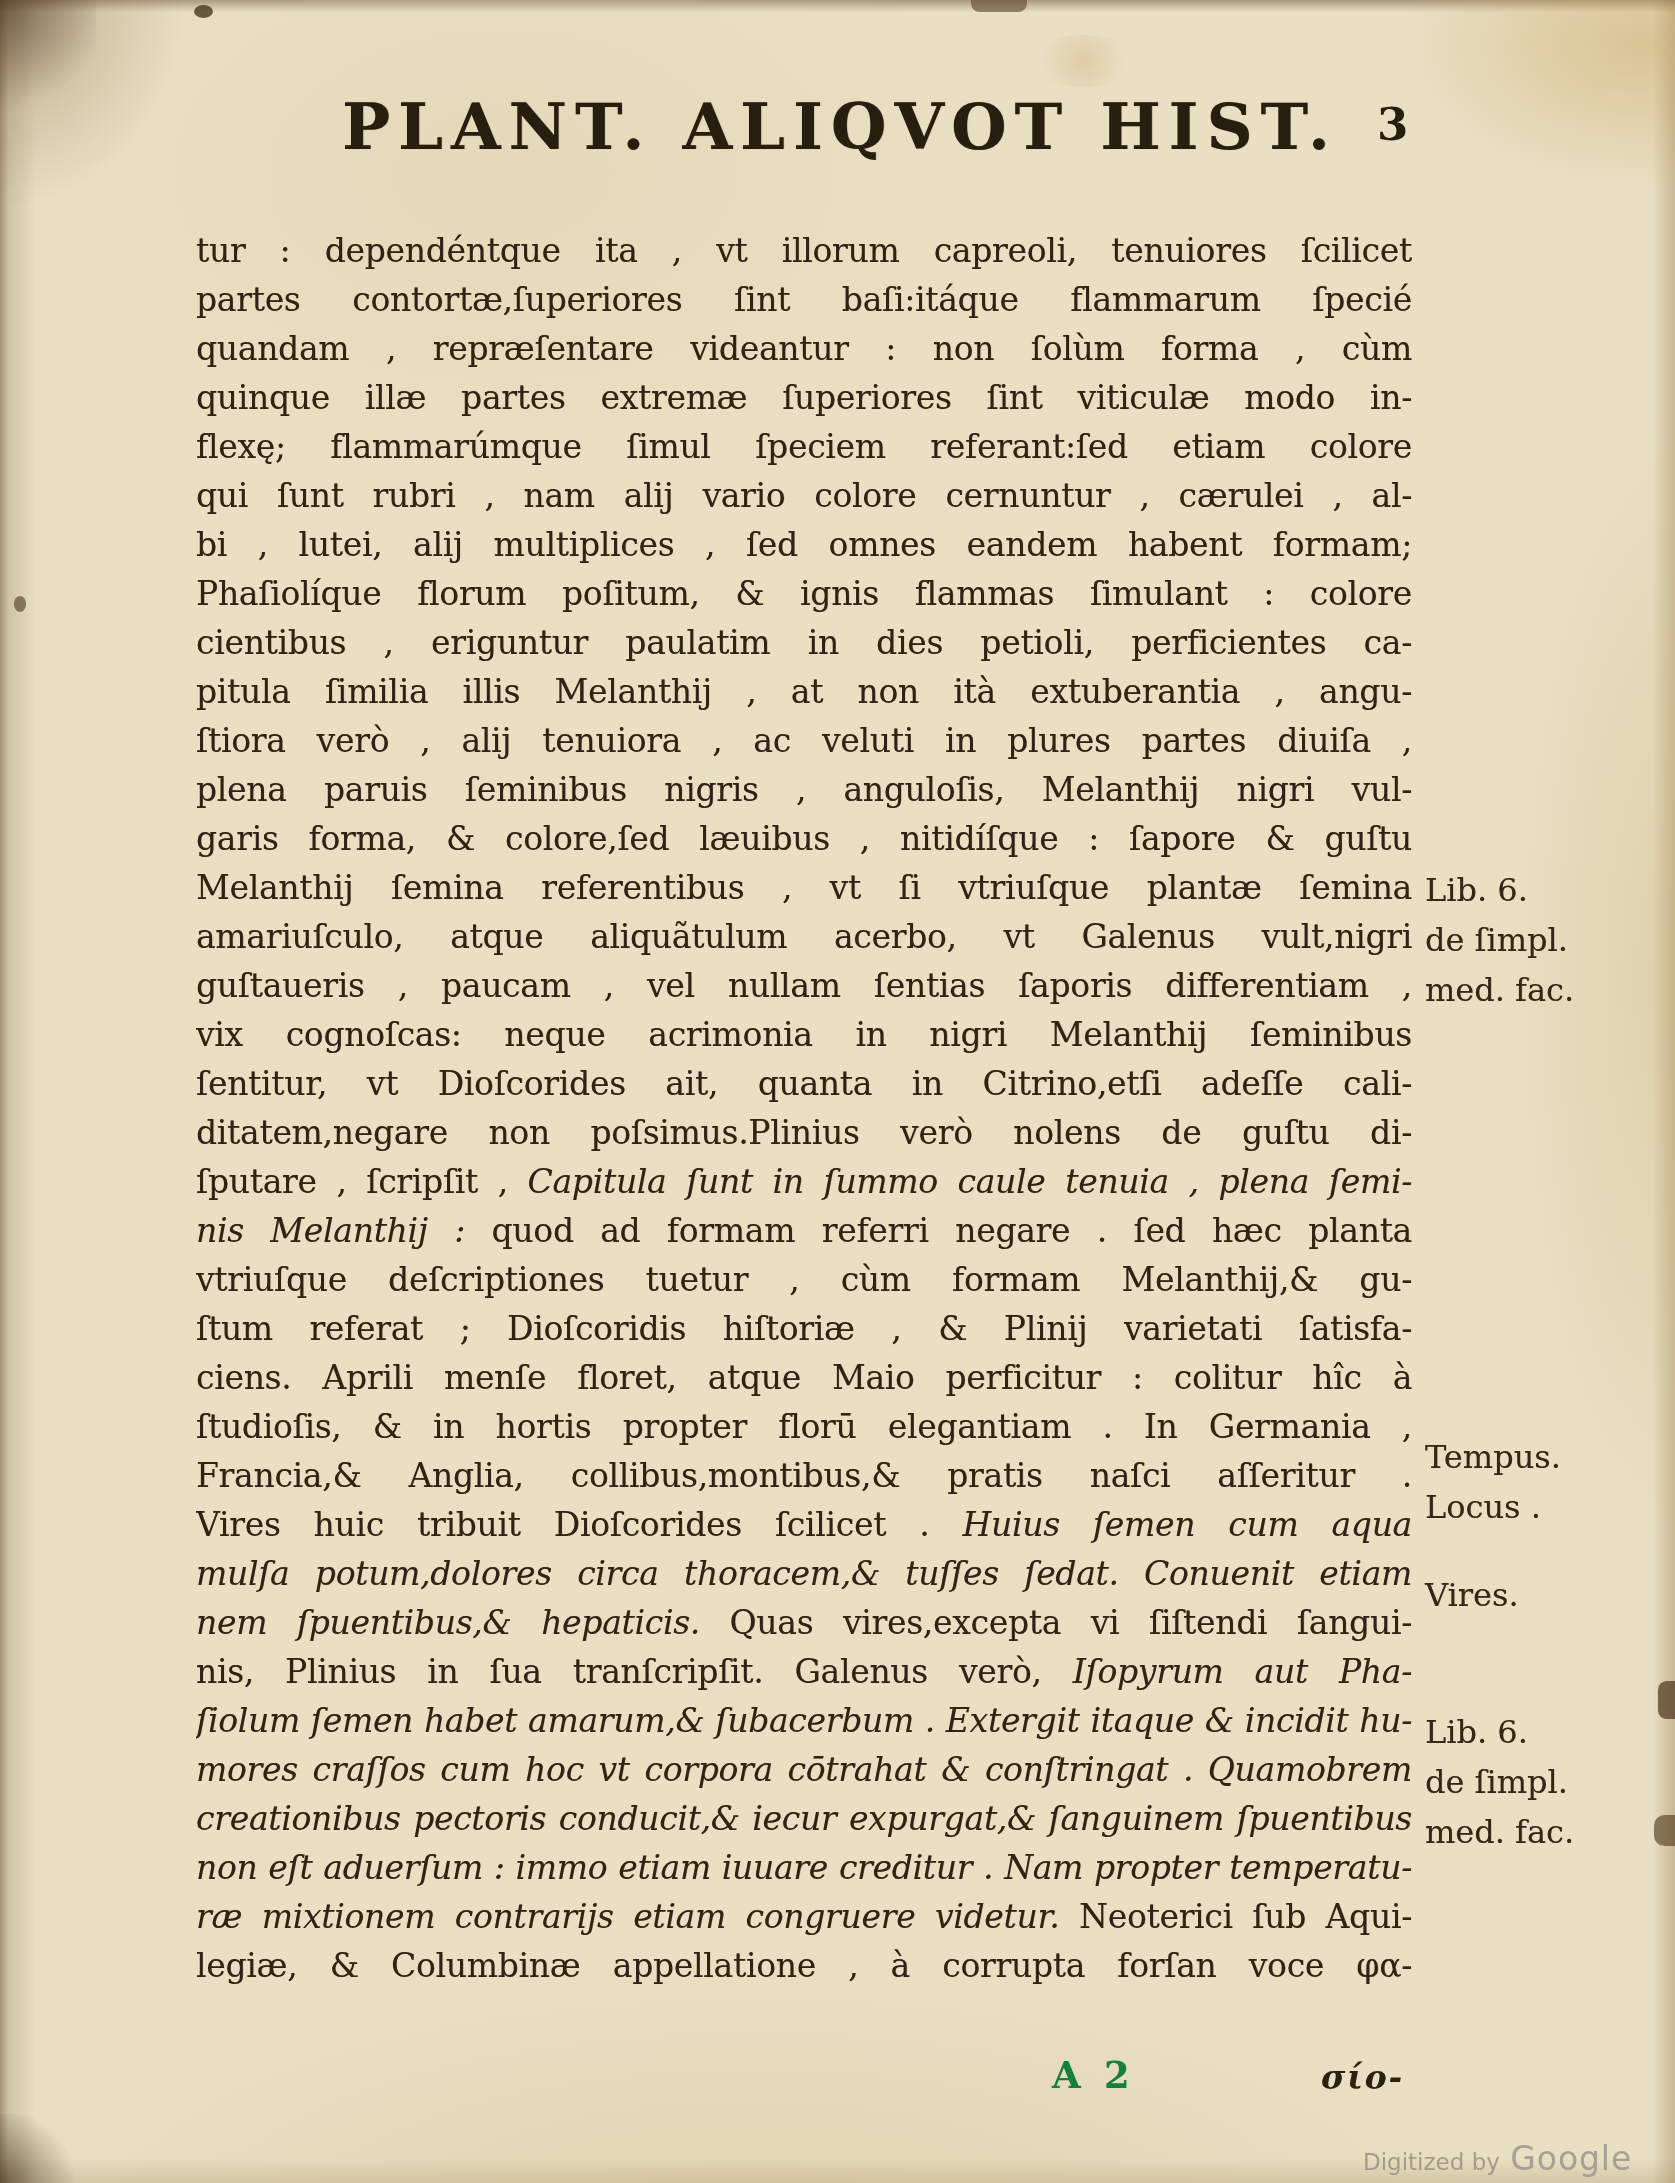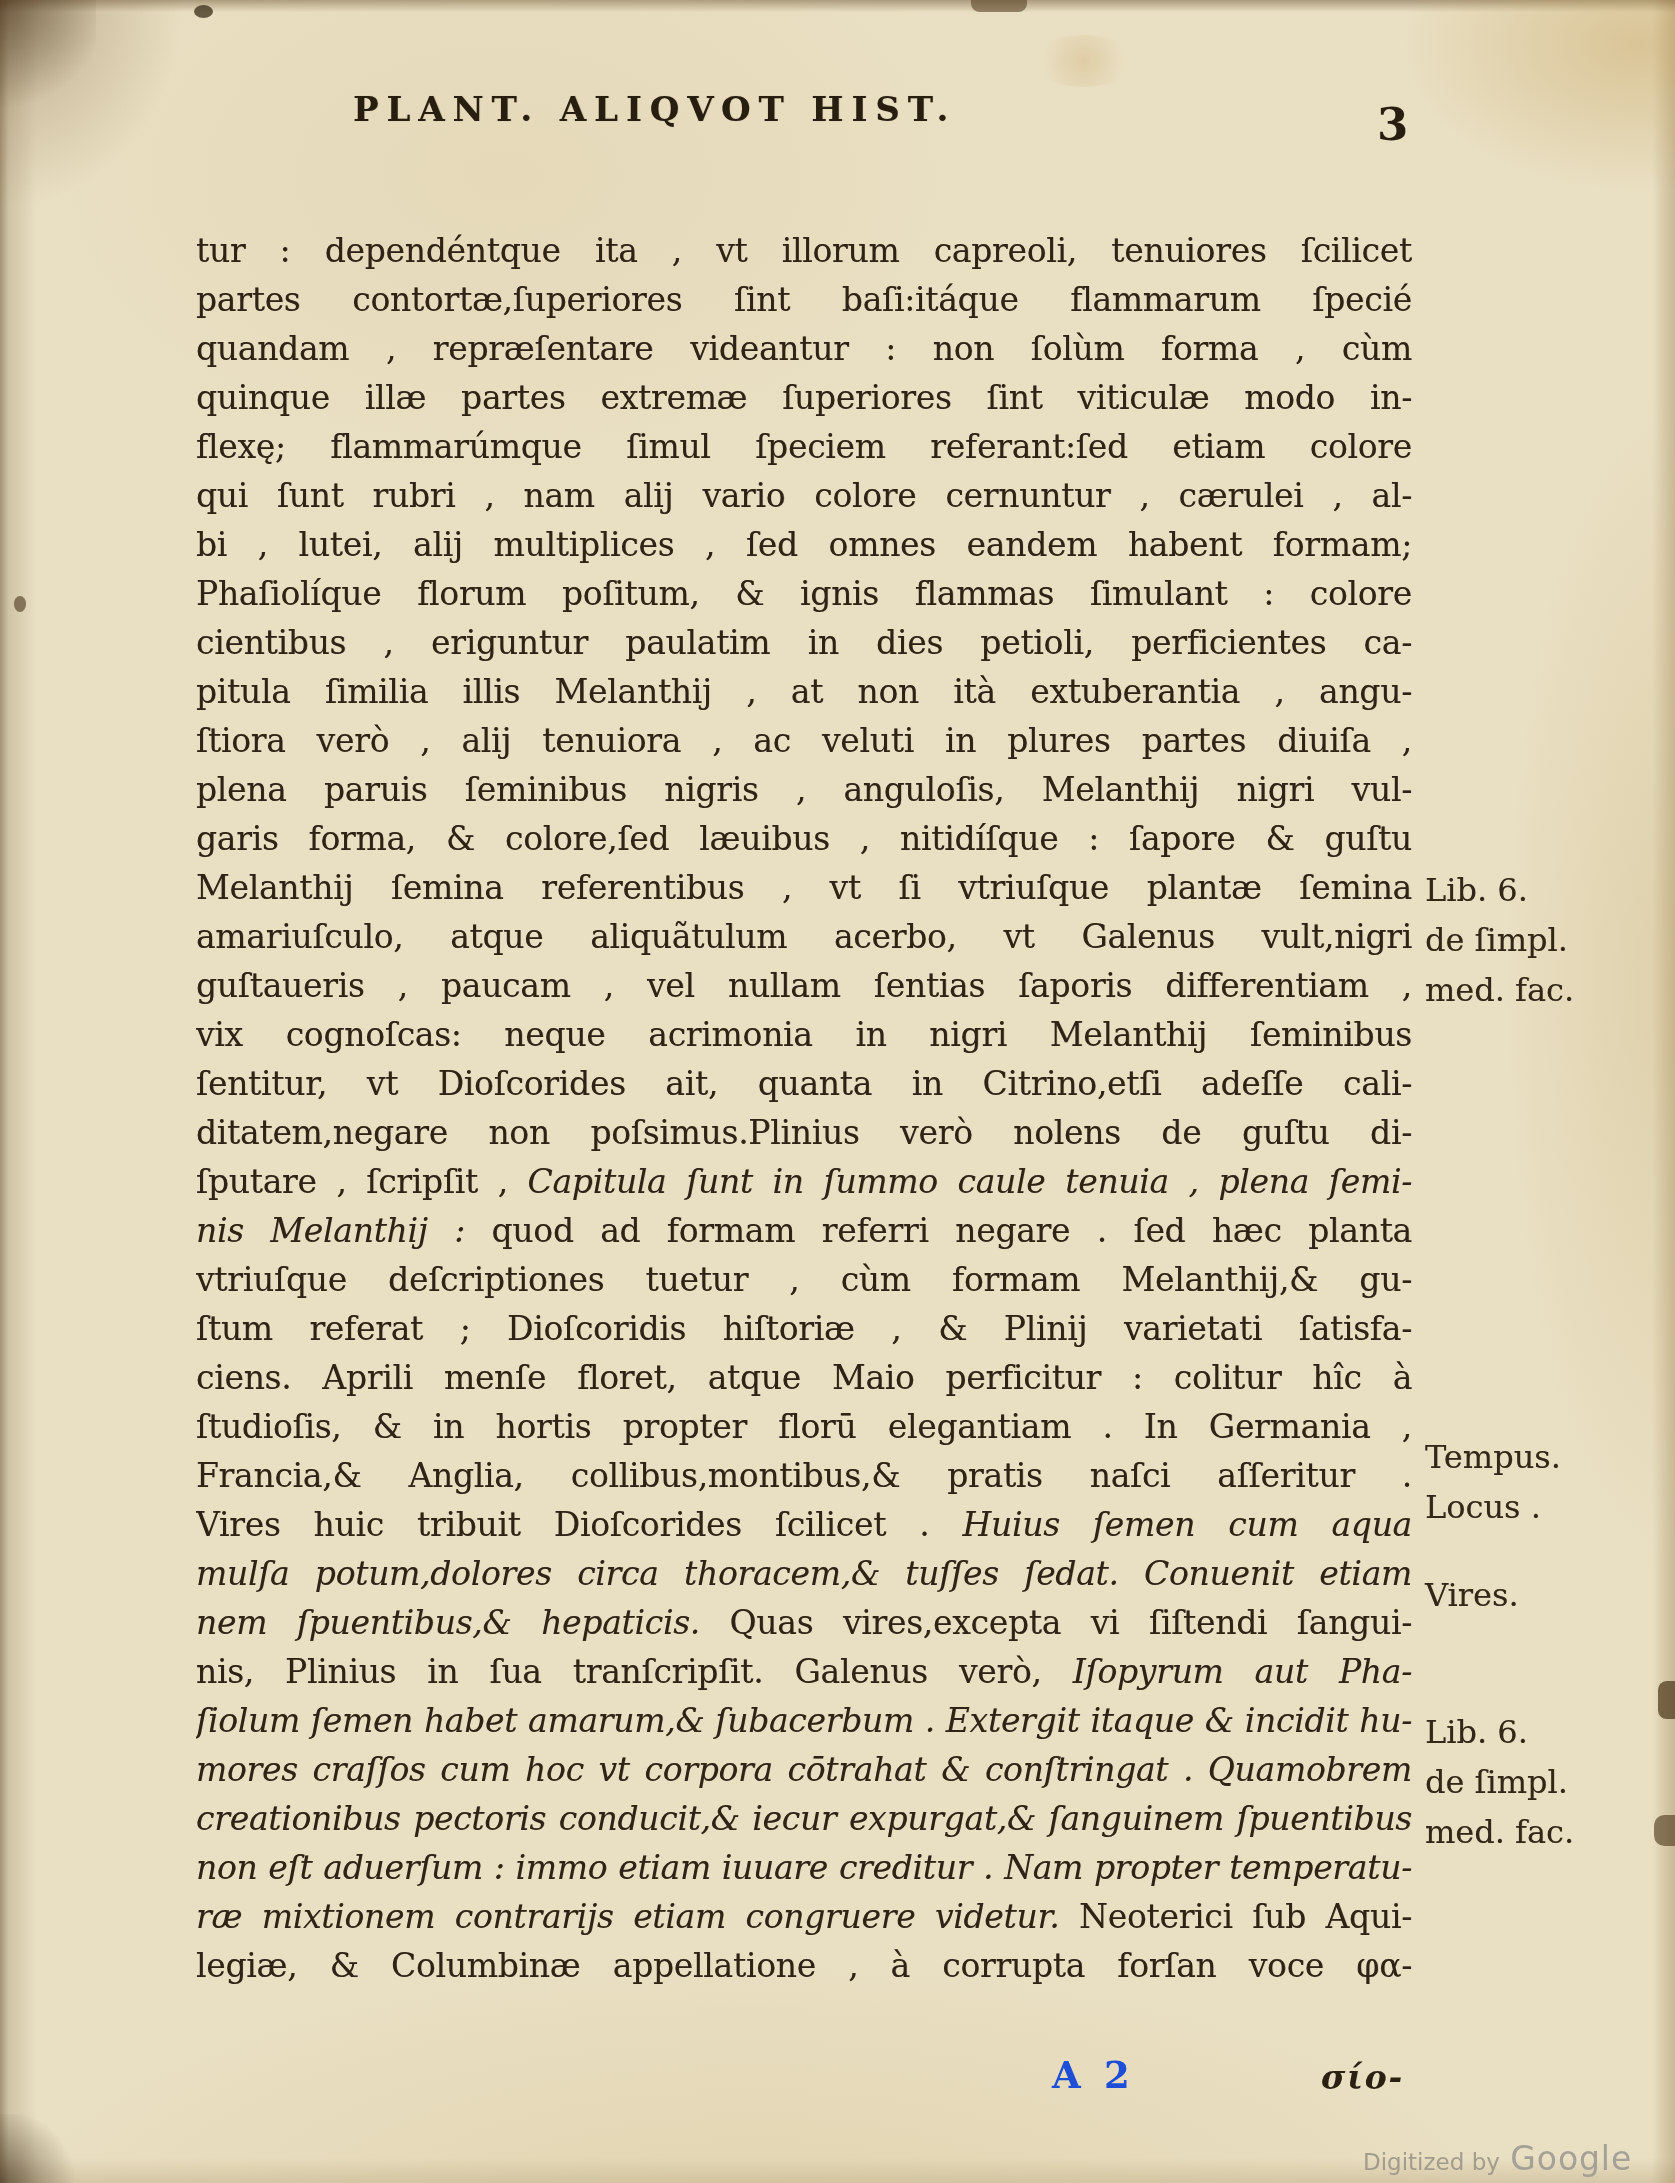--- a/index.html
+++ b/index.html
@@ -26,22 +26,22 @@
   .s1{left:194px;top:5.2px;width:19px;height:13px;border-radius:50%;background:rgba(58,44,24,0.75);}
   .s2{left:0;top:0;width:96px;height:122px;background:radial-gradient(circle at 0 0, rgba(60,40,20,0.55), transparent 70%);}
   .s3{left:14px;top:596px;width:12.2px;height:15.7px;border-radius:50%;background:rgba(74,54,28,0.6);}
   .s4{left:0;top:2114px;width:79px;height:70px;background:radial-gradient(circle at 0 100%, rgba(55,38,18,0.6), transparent 72%);}
   .s5{left:1658px;top:1681px;width:17.5px;height:38px;border-radius:8.7px 0 0 8.7px;background:rgba(74,52,24,0.7);}
   .s6{left:1654px;top:1815px;width:21px;height:31px;border-radius:10.5px 0 0 10.5px;background:rgba(74,52,24,0.6);}
   .s7{left:971px;top:0;width:56px;height:12.2px;border-radius:0 0 8.7px 8.7px;background:rgba(90,67,38,0.6);}
   .s8{left:1031px;top:35px;width:105px;height:52px;border-radius:50%;background:radial-gradient(circle, rgba(190,150,80,0.25), transparent 70%);}
 
   .header-title{
-    position:absolute;left:353px;top:89px;
-    font-size:34px;letter-spacing:7.9px;font-weight:bold;
+    position:absolute;left:342px;top:89px;
+    font-size:64px;letter-spacing:7.9px;font-weight:bold;
     color:#281e10;white-space:nowrap;
     text-shadow:0.4px 0.4px 0.7px rgba(40,30,16,0.4);
   }
   .pagenum{
     position:absolute;left:1377px;top:98px;
     font-size:45px;font-weight:bold;color:#281e10;
   }
   .body-text{
     position:absolute;left:196px;top:190px;width:1216px;
     font-size:33px;line-height:49px;letter-spacing:-0.3px;
@@ -56,21 +56,21 @@
   .line .ro{font-style:normal;}
   .margin-notes{position:absolute;left:1425px;top:0;width:232px;}
   .mnote{
     position:absolute;left:0;width:232px;
     font-size:32px;line-height:50px;
     color:#332717;
     text-shadow:0.3px 0.3px 0.5px rgba(46,35,21,0.3);
   }
   .signature{
     position:absolute;left:1052px;top:2053px;
-    font-size:37px;letter-spacing:5.2px;color:#1d4ed8;font-weight:bold;
+    font-size:37px;letter-spacing:5.2px;color:#15803d;font-weight:bold;
   }
   .catchword{
     position:absolute;left:1321px;top:2058px;
     font-size:33px;font-style:italic;color:#2b2113;font-weight:bold;letter-spacing:1.7px;
   }
   .watermark{
     position:absolute;left:1363px;top:2121px;
     display:flex;align-items:baseline;gap:10.5px;
     font-family:"DejaVu Sans","Liberation Sans",sans-serif;
     color:rgba(150,146,134,0.85);

